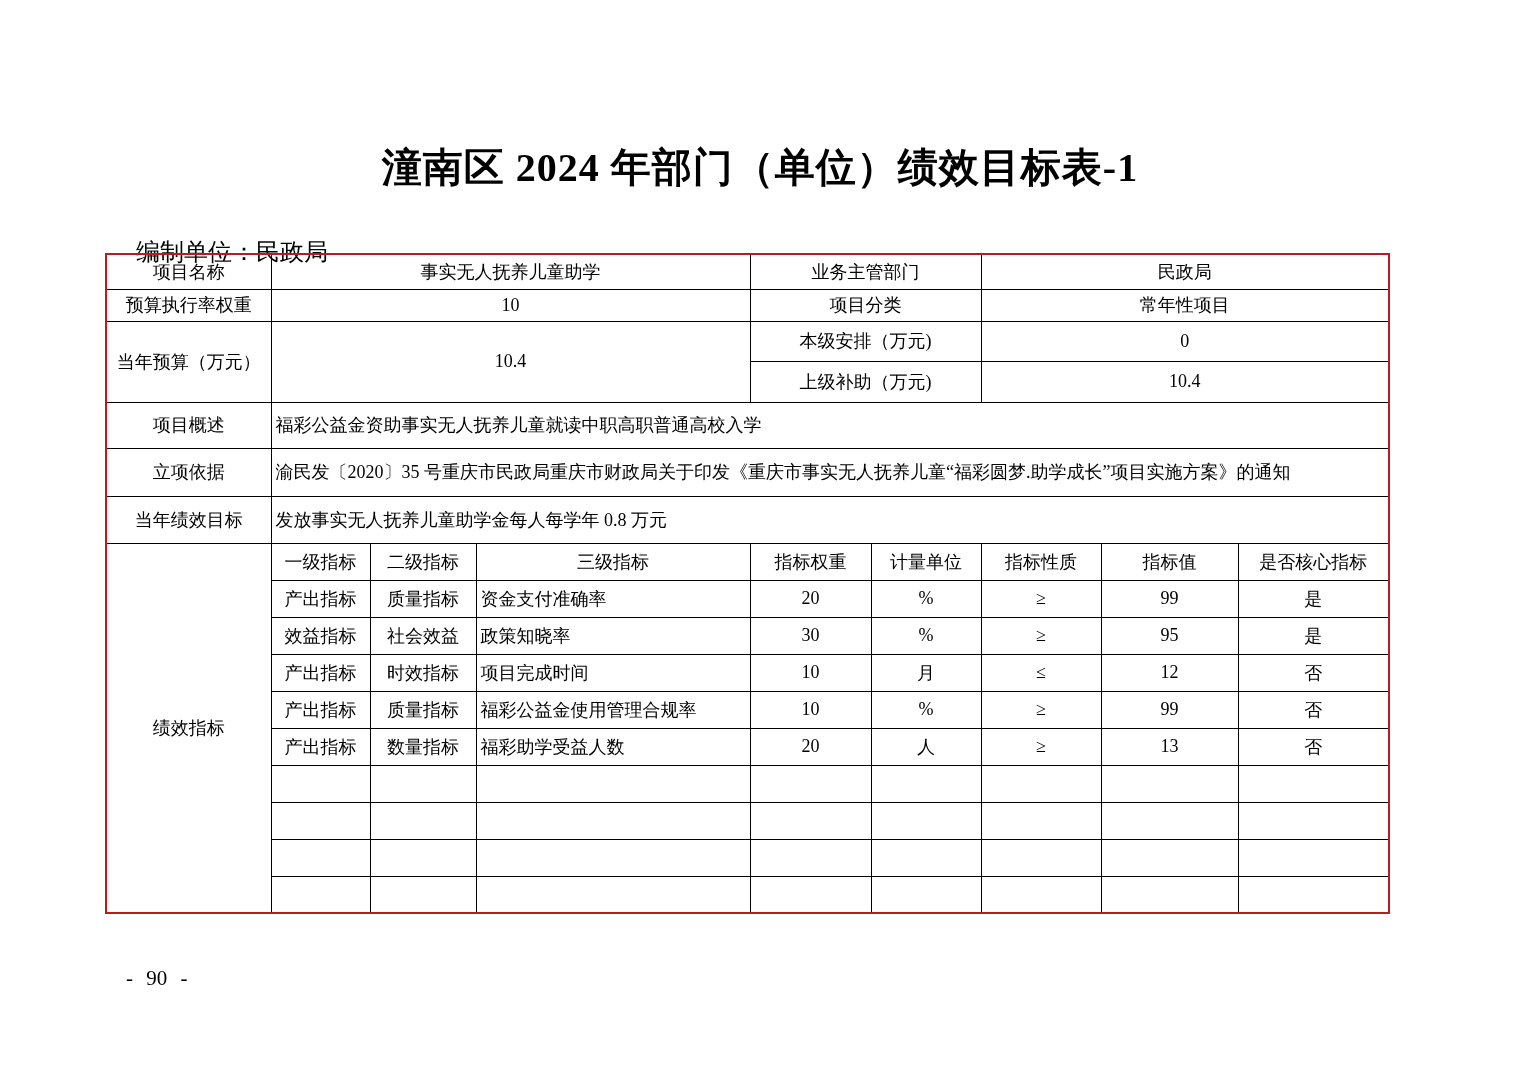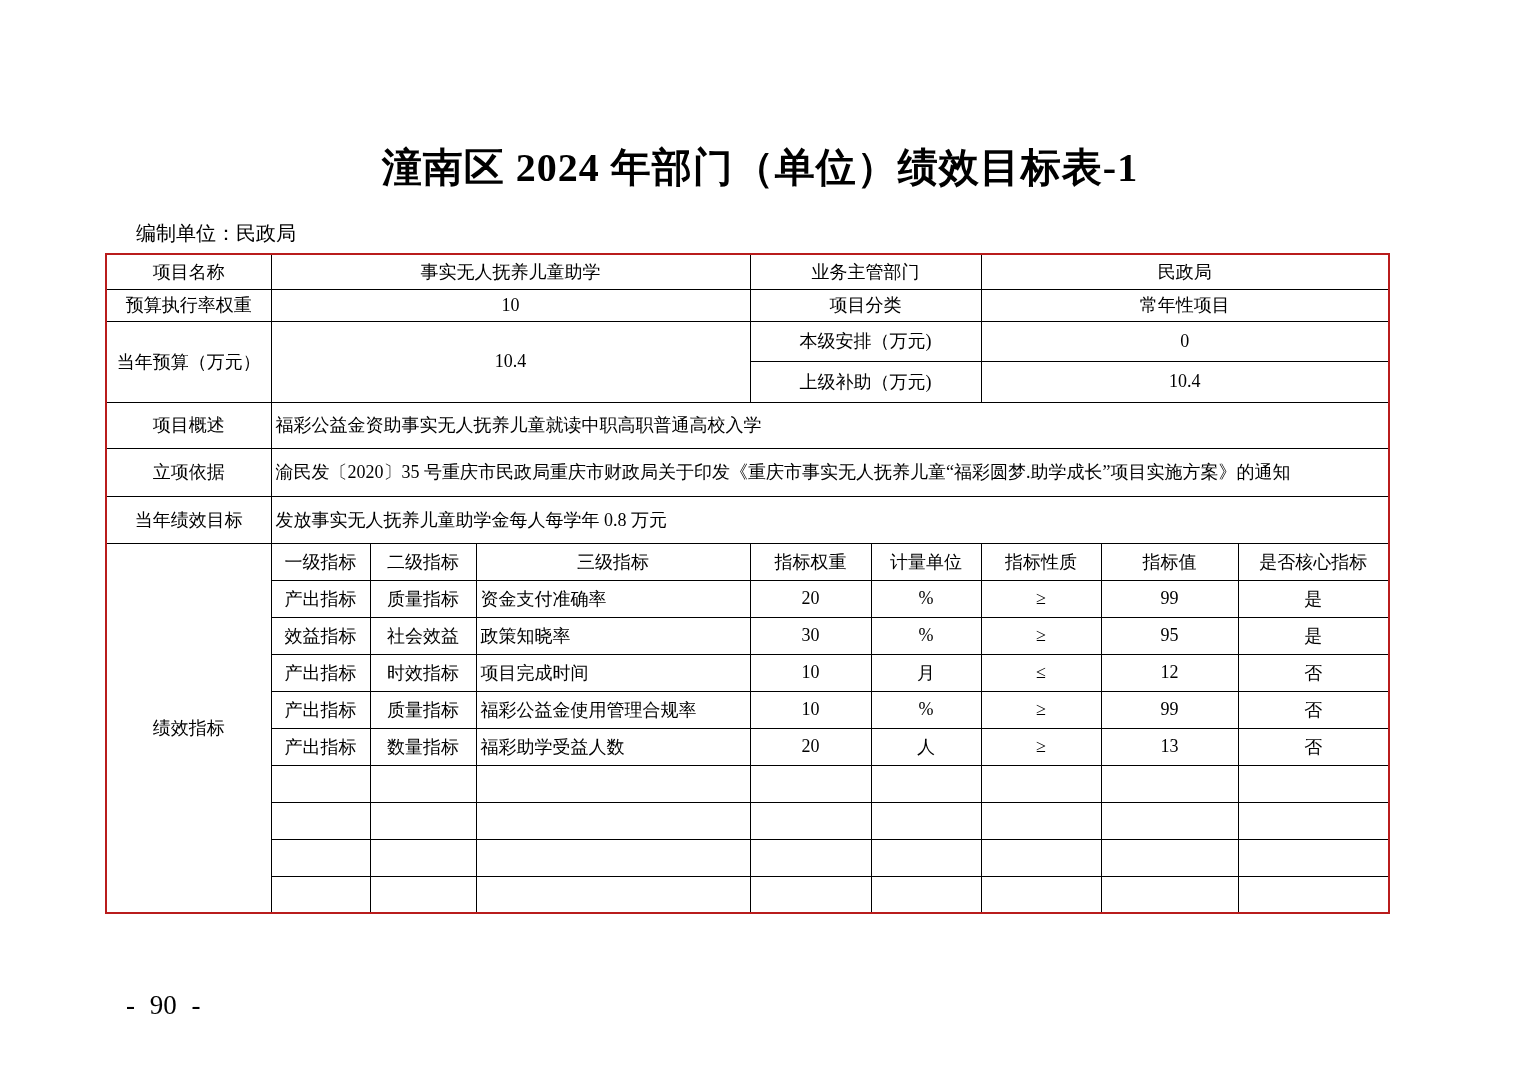--- a/index.html
+++ b/index.html
@@ -19,23 +19,23 @@
     top: 140px;
     left: 0;
     width: 100%;
     text-align: center;
     font-size: 40px;
     font-weight: 700;
     letter-spacing: 1px;
   }
   .prepared-by {
     position: absolute;
-    top: 220px;
+    top: 236px;
     left: 136px;
-    font-size: 20px;
+    font-size: 24px;
   }
   table.main {
     position: absolute;
     top: 253px;
     left: 105px;
     width: 1283px;
     border-collapse: collapse;
     table-layout: fixed;
     border: 2px solid #b91c1c;
     font-size: 18px;
@@ -49,23 +49,22 @@
     white-space: nowrap;
   }
   table.main td.tl {
     text-align: left;
     padding-left: 4px;
   }
   .pageno {
     position: absolute;
     top: 966px;
     left: 126px;
-    font-size: 27px;
+    font-size: 21px;
     word-spacing: 8px;
-    margin-top: 24px;
   }
 </style>
 </head>
 <body>
 
 <div class="page">
 
   <div class="doc-title">潼南区 2024 年部门（单位）绩效目标表-1</div>
 
   <div class="prepared-by">编制单位：民政局</div>

